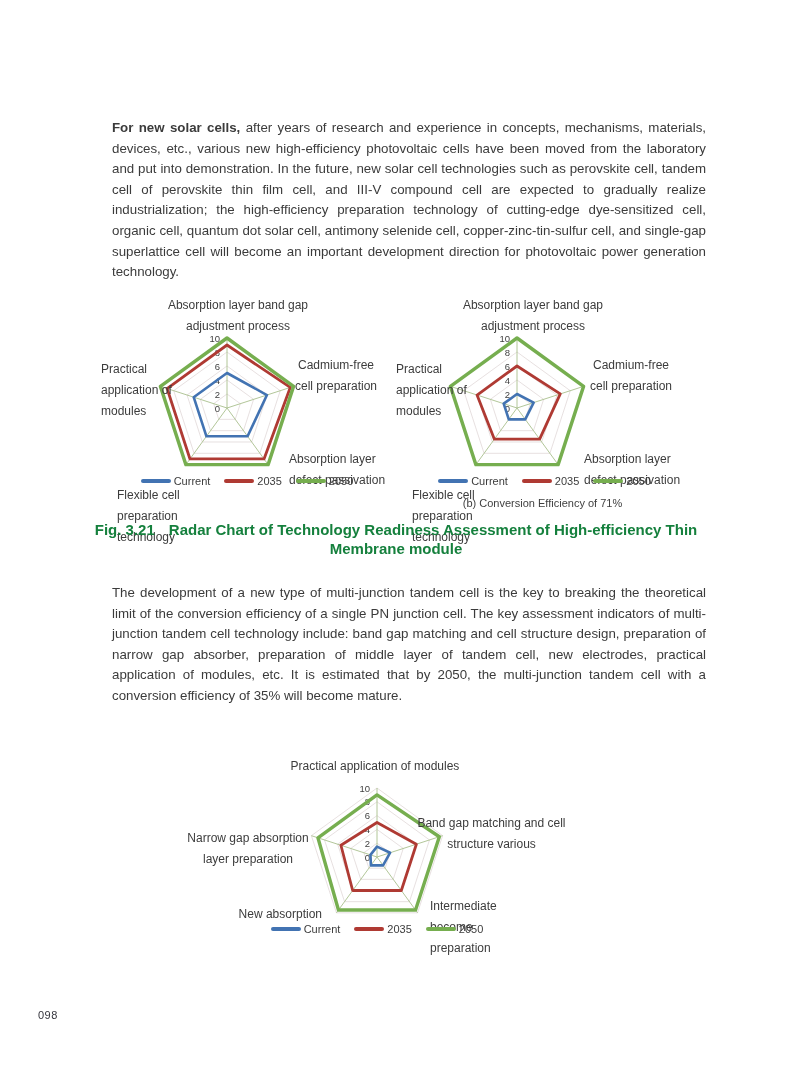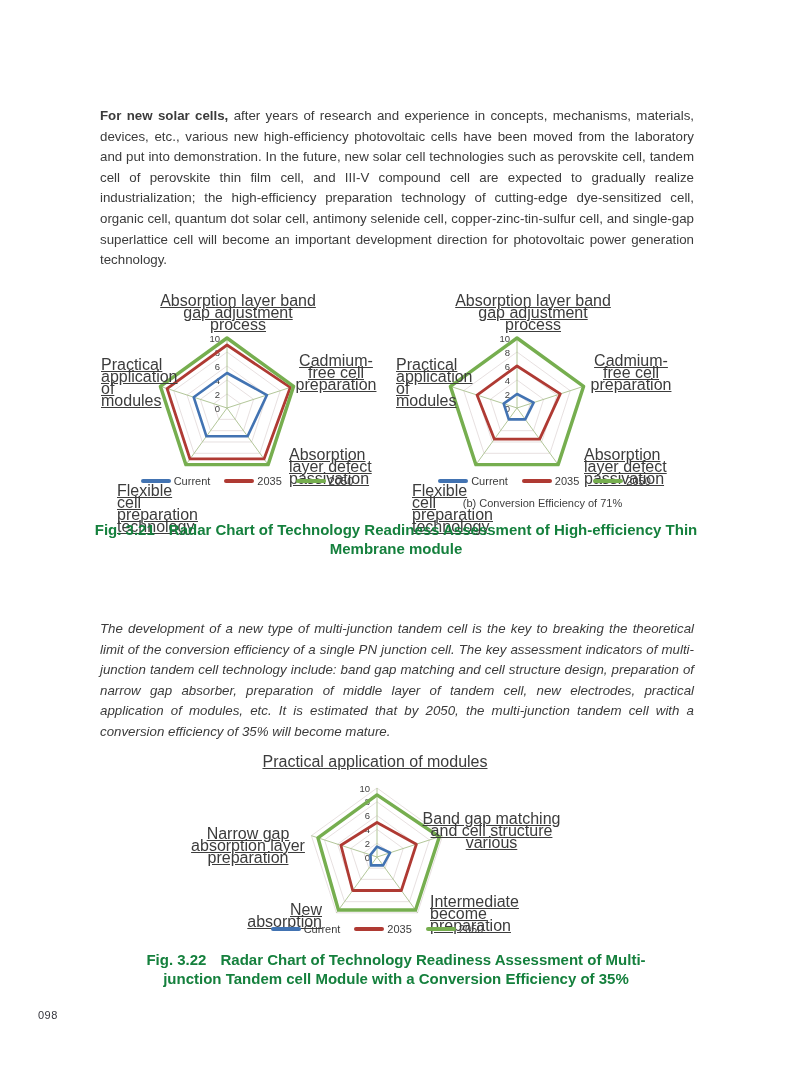--- a/index.html
+++ b/index.html
@@ -1,31 +1,31 @@
 <!DOCTYPE html>
 <html><head>
 <meta charset="utf-8">
 <style>
   html,body { margin:0; padding:0; background:#fff; }
   .page { position:relative; width:793px; height:1077px; background:#ffffff; overflow:hidden;
           font-family:"Liberation Sans", sans-serif; }
 
-  .body-text { position:absolute; margin:0; text-align:justify; font-size:13.3px;
+  .body-text { position:absolute; margin:12px; text-align:justify; font-size:13.3px;
                line-height:20.6px; color:#3b3b3b; }
   .para1 { left:100px; top:106px; width:594px; }
-  .para2 { left:100px; top:619px; width:594px;font-style:italic; }
+  .para2 { left:100px; top:571px; width:594px; }
   .para-lead { font-weight:bold; }
 
   .radar-block { position:absolute; }
   .block-a { left:95px;  top:293px; width:300px; height:228px; }
   .block-b { left:390px; top:293px; width:305px; height:228px; }
   .block-c { left:160px; top:753px; width:430px; height:200px; }
   .radar-svg { position:absolute; left:0; top:0; }
 
-  .axlabel { position:absolute; font-size:16px; line-height:12px; color:#3c3c3c;text-decoration:underline; }
+  .axlabel { position:absolute; font-size:12px; line-height:21px; color:#3c3c3c; }
   .block-a .ax-top,  .block-b .ax-top  { left:63px;  top:2px;   width:160px; text-align:center; }
   .block-a .ax-right,.block-b .ax-right{ left:196px; top:62px;  width:90px;  text-align:center; }
   .block-a .ax-br,   .block-b .ax-br   { left:194px; top:148px; width:112px; text-align:left;margin-top:8px; }
   .block-a .ax-bl,   .block-b .ax-bl   { left:22px;  top:147px; width:80px;  text-align:left;margin-top:45px; }
   .block-a .ax-left, .block-b .ax-left { left:6px;   top:66px;  width:76px;  text-align:left; }
 
   .block-c .ax-top  { left:100px; top:3px;   width:230px; text-align:center; }
   .block-c .ax-right{ left:254px; top:60px;  width:155px; text-align:center; }
   .block-c .ax-br   { left:270px; top:143px; width:100px; text-align:left; }
   .block-c .ax-bl   { left:70px;  top:151px; width:92px;  text-align:right; }
@@ -190,17 +190,16 @@
           <span class="legend-swatch" style="background: rgb(175, 58, 51);"></span>
           <span>2035</span>
         </div>
         <div class="legend-item">
           <span class="legend-swatch" style="background: rgb(118, 174, 79);"></span>
           <span>2050</span>
         </div>
       </div>
   </div>
 
-  <div class="figcap cap-322"><span class="figcap-label">Fig. 3.22</span><span>Radar Chart of Technology Readiness Assessment of Multi-junction Tandem cell Module with a Conversion Efficiency of 35%</span></div>
 
   <div class="page-number">098</div>
 
 </div>
 
 </body></html>

